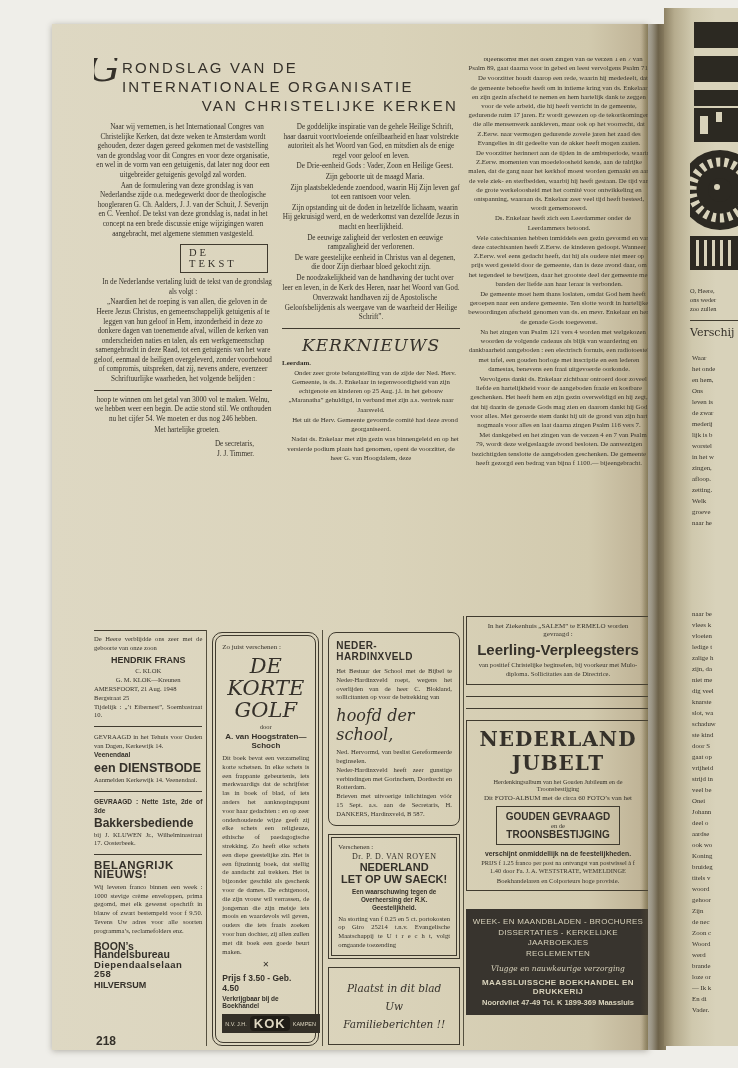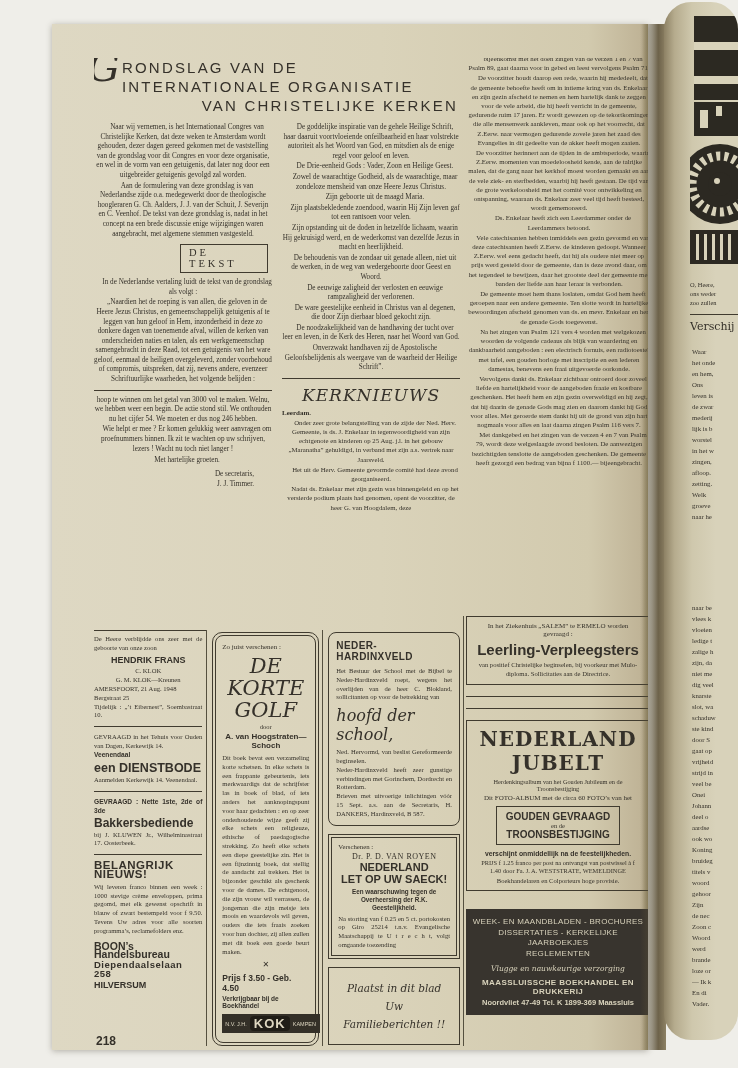--- a/index.html
+++ b/index.html
@@ -114,22 +114,22 @@
   .ms-box{background:#38342e;color:#d8d2bb;margin-top:18px;padding:8px 6px;text-align:center;}
   .ms-line{font-family:"Liberation Sans",sans-serif;font-size:8px;line-height:10.5px;letter-spacing:.3px;}
   .ms-script{font-family:"DejaVu Serif",serif;font-style:italic;font-size:7.5px;margin:5px 0;}
   .ms-co{font-family:"Liberation Sans",sans-serif;font-weight:bold;font-size:8px;letter-spacing:.4px;}
   .ms-addr{font-family:"Liberation Sans",sans-serif;font-weight:bold;font-size:7.5px;margin-top:2px;}
   .page-num{position:absolute;left:44px;bottom:2px;font-family:"Liberation Sans",sans-serif;
             font-weight:bold;font-size:12px;}
   
   .gutter{position:absolute;left:640px;top:24px;width:26px;height:1026px;
     background:linear-gradient(90deg,rgba(90,80,55,0) 0%,rgba(90,80,55,.55) 45%,#6d624a 70%,#8d8164 100%);}
-  .right-page{position:absolute;left:664px;top:2px;width:74px;height:1038px;overflow:hidden;
-    background:linear-gradient(90deg,#8d8164 0%,#b5ab8d 14%,#cfc8ad 38%,#d8d2ba 70%);border-radius:27px;}
+  .right-page{position:absolute;left:664px;top:8px;width:74px;height:1038px;overflow:hidden;
+    background:linear-gradient(90deg,#8d8164 0%,#b5ab8d 14%,#cfc8ad 38%,#d8d2ba 70%);}
   .rp-mast{position:absolute;left:30px;top:14px;width:46px;height:84px;
     background:repeating-linear-gradient(180deg,#2c2922 0 26px,#d8d2ba 26px 34px);}
   .rp-woodcut{position:absolute;left:26px;top:100px;}
   .rp-caption{position:absolute;left:26px;top:278px;width:48px;font-size:6.4px;line-height:9px;
     white-space:pre-line;}
   .rp-rule{position:absolute;left:26px;top:312px;width:48px;border-top:1px solid #403b2f;}
   .rp-verschijn{position:absolute;left:26px;top:318px;font-family:"DejaVu Serif",serif;
     font-size:11px;}
   .rp-frag{position:absolute;left:28px;width:46px;font-size:6.8px;line-height:11px;
     white-space:pre-line;overflow:hidden;}
@@ -163,38 +163,35 @@
                 </div>
               <div class="tekst-box">DE TEKST</div>
               <div class="flow">
                   <p>In de Nederlandse vertaling luidt de tekst van de grondslag als volgt :</p>
                   <p>„Naardien het de roeping is van allen, die geloven in de Heere Jezus Christus, en gemeenschappelijk getuigenis af te leggen van hun geloof in Hem, inzonderheid in deze zo donkere dagen van toenemende afval, willen de kerken van onderscheiden naties en talen, als een werkgemeenschap samengebracht in deze Raad, tot een getuigenis van het ware geloof, eenmaal de heiligen overgeleverd, zonder voorbehoud of compromis, uitspreken, dat zij, nevens andere, evenzeer Schriftuurlijke waarheden, het volgende belijden :</p>
                 </div>
               <hr class="rule">
               <div class="snippet">
                 <div class="flow">
                     <p>hoop te winnen om het getal van 3000 vol te maken. Welnu, we hebben weer een begin. De actie stond stil. We onthouden nu het cijfer 54. We moeten er dus nog 246 hebben.</p>
-                    <p>Wie helpt er mee ? Er komen gelukkig weer aanvragen om proefnummers binnen. Ik zit te wachten op uw schrijven, lezers ! Wacht nu toch niet langer !</p>
                   </div>
                 <p class="closing">Met hartelijke groeten.</p>
                 <div class="sig">
                   <div>De secretaris,</div>
                   <div>J. J. Timmer.</div>
                 </div>
               </div>
             </div>
             <div class="col2">
               <div class="flow">
                   <p>De goddelijke inspiratie van de gehele Heilige Schrift, haar daaruit voortvloeiende onfeilbaarheid en haar volstrekte autoriteit als het Woord van God, en mitsdien als de enige regel voor geloof en leven.</p>
                   <p>De Drie-eenheid Gods : Vader, Zoon en Heilige Geest.</p>
-                  <p>Zowel de waarachtige Godheid, als de waarachtige, maar zondeloze mensheid van onze Heere Jezus Christus.</p>
                   <p>Zijn geboorte uit de maagd Maria.</p>
                   <p>Zijn plaatsbekledende zoendood, waarin Hij Zijn leven gaf tot een rantsoen voor velen.</p>
                   <p>Zijn opstanding uit de doden in hetzelfde lichaam, waarin Hij gekruisigd werd, en de wederkomst van dezelfde Jezus in macht en heerlijkheid.</p>
-                  <p>De behoudenis van de zondaar uit genade alleen, niet uit de werken, in de weg van wedergeboorte door Geest en Woord.</p>
                   <p>De eeuwige zaligheid der verlosten en eeuwige rampzaligheid der verlorenen.</p>
                   <p>De ware geestelijke eenheid in Christus van al degenen, die door Zijn dierbaar bloed gekocht zijn.</p>
                   <p>De noodzakelijkheid van de handhaving der tucht over leer en leven, in de Kerk des Heren, naar het Woord van God.</p>
                   <p>Onverzwakt handhaven zij de Apostolische Geloofsbelijdenis als weergave van de waarheid der Heilige Schrift”.</p>
                 </div>
               <hr class="rule">
               <div class="kerk-heading">KERKNIEUWS</div>
               <div>
                 <div class="place">Leerdam.</div>
                 <div class="flow small">

